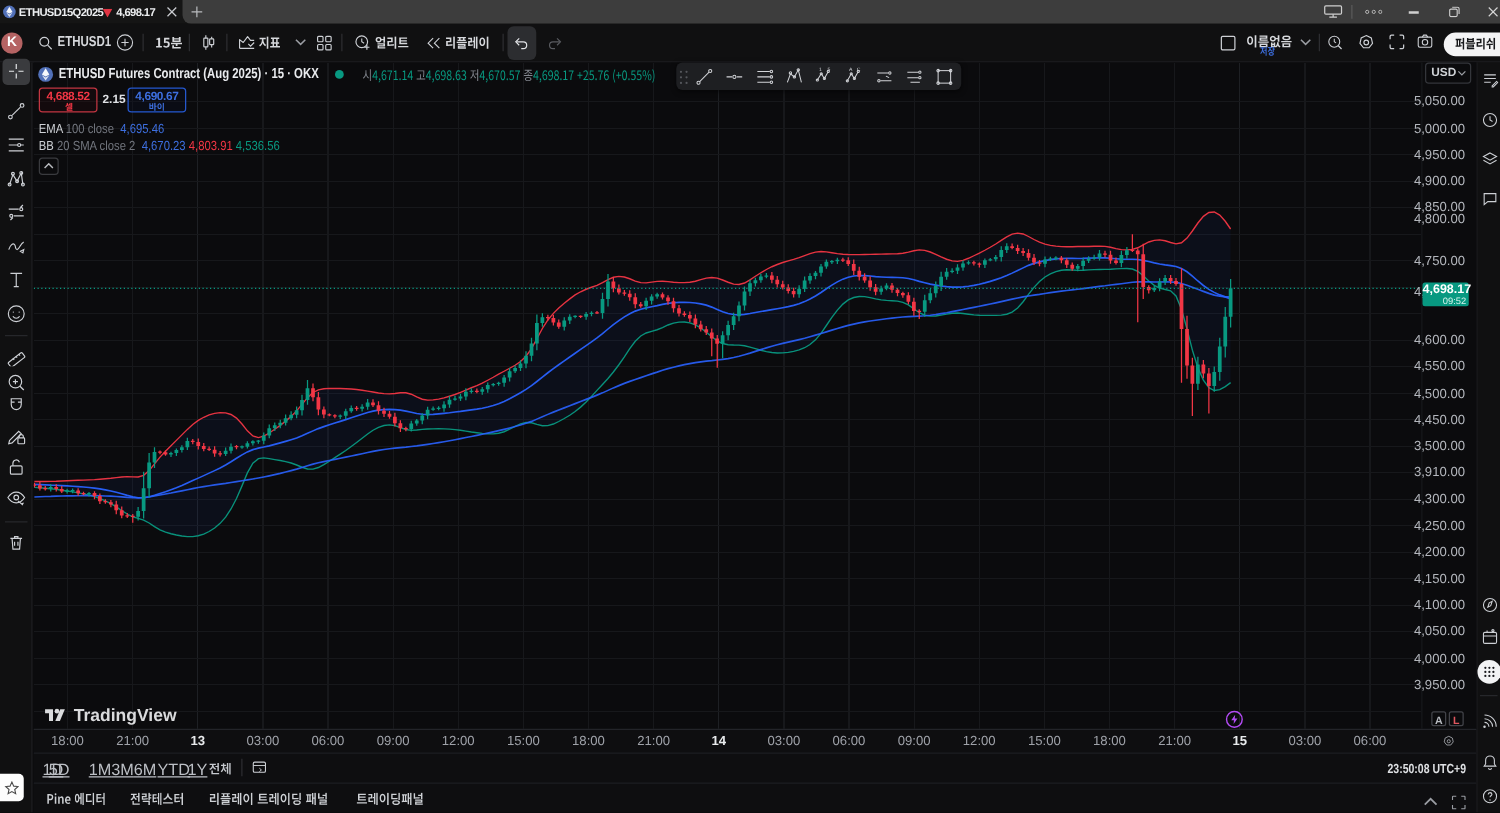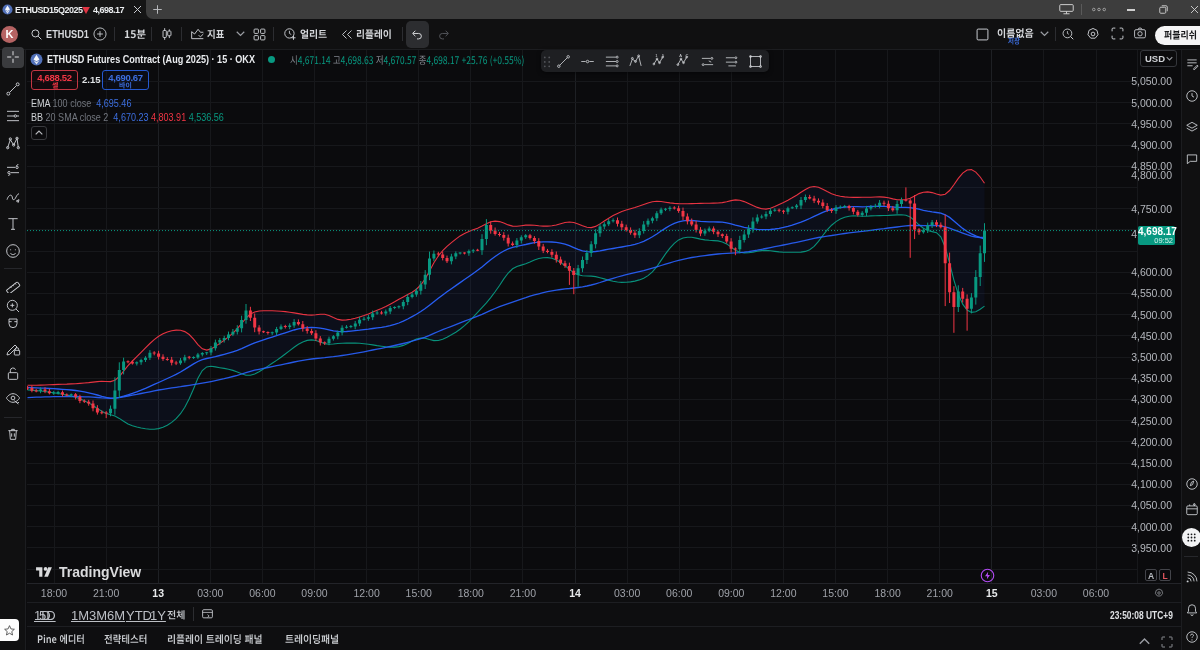--- a/index.html
+++ b/index.html
@@ -497,21 +497,21 @@
 <div class="pricelab" style="top:139.0px;">4,900.00</div>
 <div class="pricelab" style="top:160.2px;">4,850.00</div>
 <div class="pricelab" style="top:169px;">4,800.00</div>
 <div class="pricelab" style="top:202.6px;margin-left:32px;">4,750.00</div>
 <div class="pricelab" style="top:228px;">4,650.00</div>
 <div class="pricelab" style="top:266.2px;">4,600.00</div>
 <div class="pricelab" style="top:287.4px;">4,550.00</div>
 <div class="pricelab" style="top:308.6px;">4,500.00</div>
 <div class="pricelab" style="top:329.8px;">4,450.00</div>
 <div class="pricelab" style="top:351.0px;">3,500.00</div>
-<div class="pricelab" style="top:372.2px;">4,350.00</div>
+<div class="pricelab" style="top:372.2px;">3,910.00</div>
 <div class="pricelab" style="top:393.4px;">4,300.00</div>
 <div class="pricelab" style="top:414.6px;">4,250.00</div>
 <div class="pricelab" style="top:435.8px;">4,200.00</div>
 <div class="pricelab" style="top:457.0px;">4,150.00</div>
 <div class="pricelab" style="top:478.2px;">4,100.00</div>
 <div class="pricelab" style="top:499.4px;">4,050.00</div>
 <div class="pricelab" style="top:520.6px;">4,000.00</div>
 <div class="pricelab" style="top:541.8px;">3,950.00</div>
 <div class="abs" style="left:1138px;top:226px;width:37px;height:19px;background:#089981;border-radius:2px;text-align:right;padding-right:2px;">
 <div style="font-size:10px;font-weight:bold;color:#fff;line-height:10px;margin-top:1px;">4,698.17</div>

